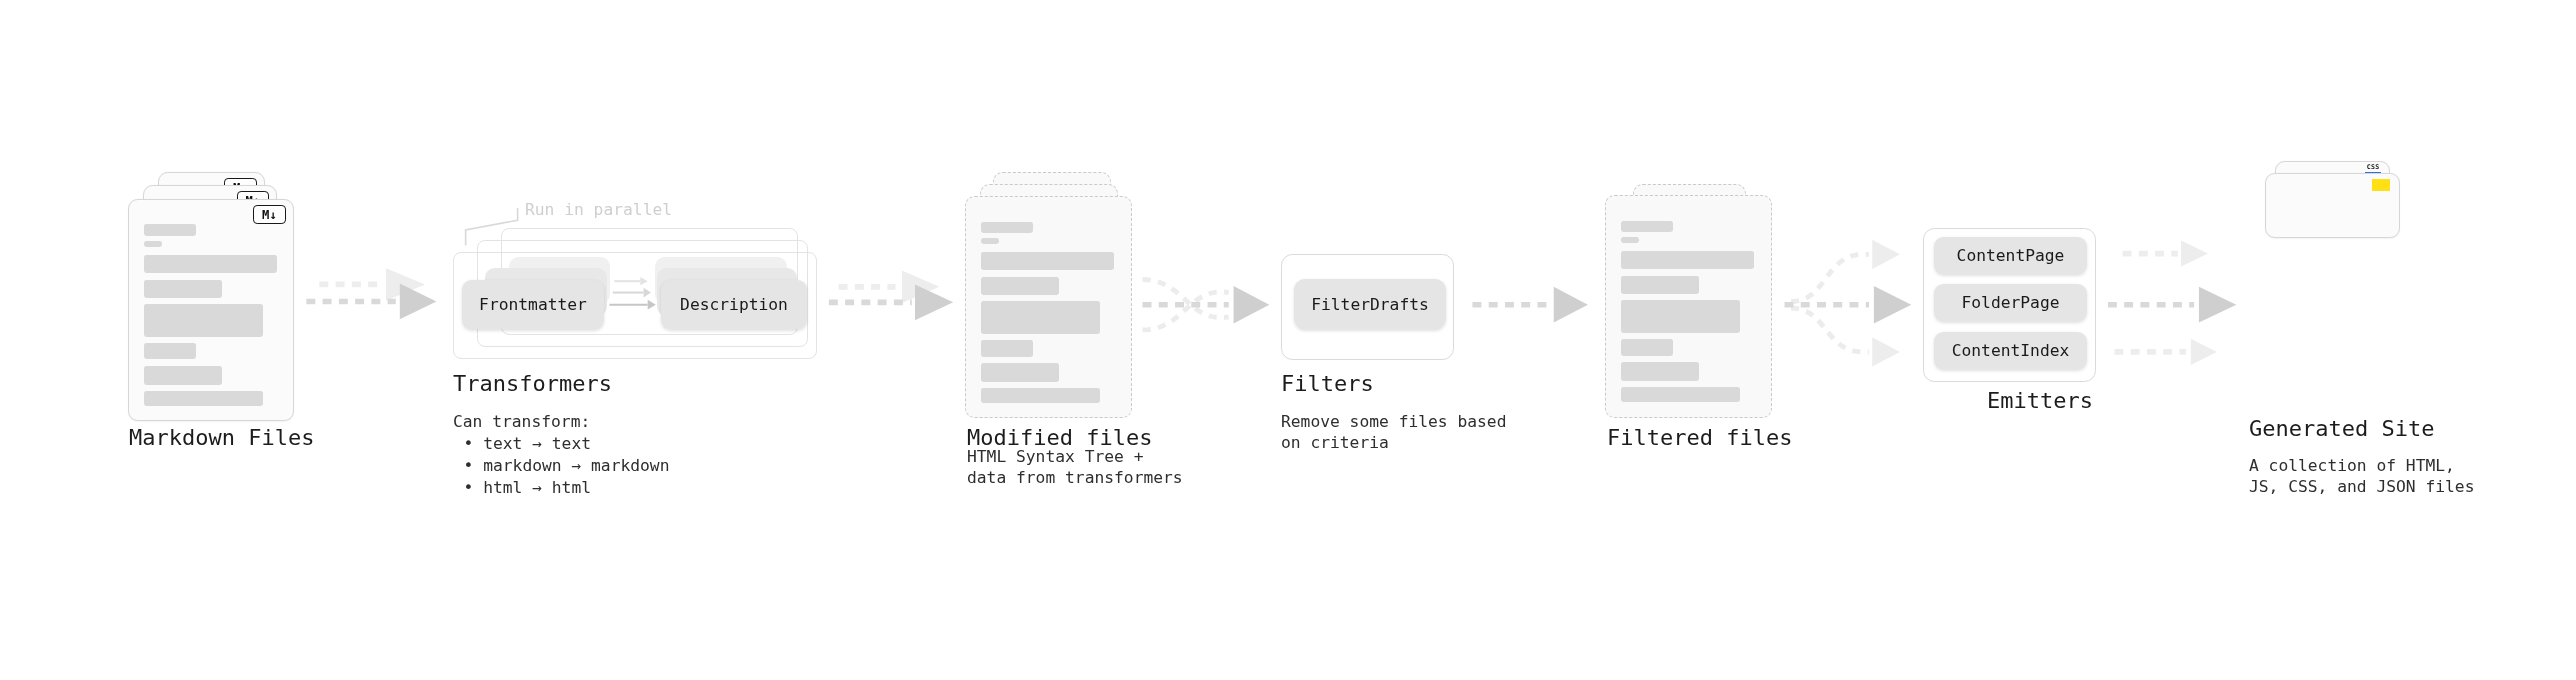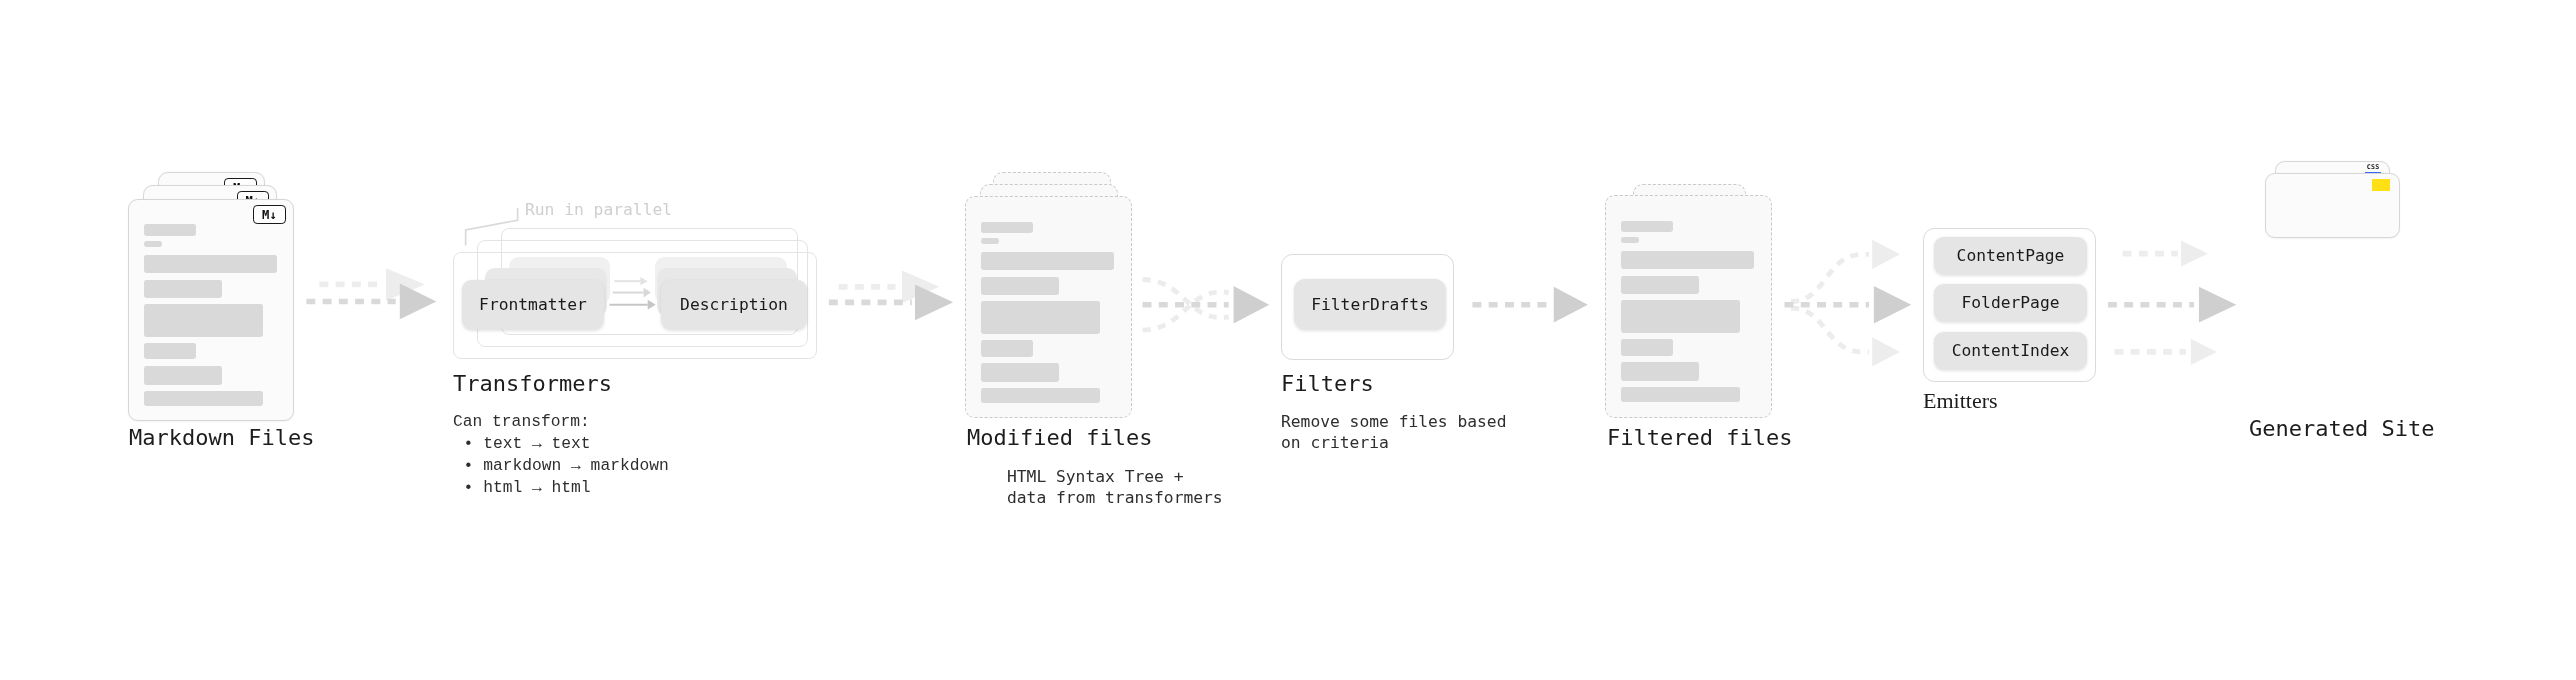--- a/index.html
+++ b/index.html
@@ -152,21 +152,21 @@
 
     <div class="card" style="left:477px;top:240px;width:331px;height:107px;"></div>
     <div class="pill echo1" style="left:485px;top:268px;width:122px;height:48px;"></div>
     <div class="pill echo1" style="left:657px;top:268px;width:140px;height:48px;"></div>
 
     <div class="card" style="left:453px;top:252px;width:364px;height:107px;"></div>
     <div class="pill shadowed" style="left:462px;top:280px;width:142px;height:49px;">Frontmatter</div>
     <div class="pill shadowed" style="left:661px;top:280px;width:146px;height:49px;">Description</div>
 
     <div class="station-label" style="left:453px;top:373px;">Transformers</div>
-    <div class="station-desc" style="left:453px;top:411px;font-family:Liberation Mono, monospace;">
+    <div class="station-desc" style="left:453px;top:411px;">
       <span class="desc-line" style="line-height:22px;">Can transform:</span>
       <span class="bullet-line">• text → text</span>
       <span class="bullet-line">• markdown → markdown</span>
       <span class="bullet-line">• html → html</span>
     </div>
 
     <div class="abs" style="left:965px;top:172px;width:167px;height:276px;">
       <div class="doc dashed" style="left:28px;top:0;width:118px;height:57px;"></div>
       <div class="doc dashed" style="left:15.4px;top:12.2px;width:138px;height:65px;"></div>
       <div class="doc dashed" style="left:0;top:24.4px;width:167px;height:222px;">
@@ -174,21 +174,21 @@
           <div class="skel-bar" style="top: 41px; width: 18px; height: 5.7px;"></div>
           <div class="skel-bar" style="top: 55px; width: 133px; height: 18px;"></div>
           <div class="skel-bar" style="top: 80px; width: 78px; height: 18px;"></div>
           <div class="skel-bar" style="top: 104px; width: 119px; height: 32.5px;"></div>
           <div class="skel-bar" style="top: 143px; width: 52px; height: 16.3px;"></div>
           <div class="skel-bar" style="top: 166px; width: 78px; height: 18.7px;"></div>
           <div class="skel-bar" style="top: 191px; width: 119px; height: 14.6px;"></div>
         </div>
     </div>
     <div class="station-label" style="left:967px;top:427px;">Modified files</div>
-    <div class="station-desc" style="left:967px;top:466px;margin-left:40px;">
+    <div class="station-desc" style="left:967px;top:446px;">
       <span class="desc-line">HTML Syntax Tree +</span>
       <span class="desc-line">data from transformers</span>
     </div>
 
     <div class="outline-box" style="left:1281px;top:254px;width:173px;height:106px;border-radius:11.4px;"></div>
     <div class="pill shadowed" style="left:1294px;top:279px;width:152px;height:50px;border-radius:11.4px;">FilterDrafts</div>
     <div class="station-label" style="left:1281px;top:373px;">Filters</div>
     <div class="station-desc" style="left:1281px;top:411px;">
       <span class="desc-line">Remove some files based</span>
       <span class="desc-line">on criteria</span>
@@ -206,30 +206,34 @@
           <div class="skel-bar" style="top: 166px; width: 78px; height: 18.7px;"></div>
           <div class="skel-bar" style="top: 191px; width: 119px; height: 14.6px;"></div>
         </div>
     </div>
     <div class="station-label" style="left:1607px;top:427px;">Filtered files</div>
 
     <div class="outline-box" style="left:1923px;top:228px;width:173px;height:154px;"></div>
     <div class="pill shadowed" style="left:1934px;top:237px;width:153px;height:37px;">ContentPage</div>
     <div class="pill shadowed" style="left:1934px;top:284px;width:153px;height:37px;">FolderPage</div>
     <div class="pill shadowed" style="left:1934px;top:332px;width:153px;height:37px;">ContentIndex</div>
-    <div class="station-label" style="left:1923px;top:390px;font-family:Liberation Serif, serif;">Emitters</div>
+    <div class="station-label" style="left:1987px;top:390px;">Emitters</div>
 
     <div class="abs" style="left:2247px;top:161px;width:166px;height:276px;">
       <div class="doc" style="left:28.4px;top:0;width:115px;height:57px;">
         <div class="css-badge">
           <div class="css-word">CSS</div>
           <div class="css-bar"></div>
         </div>
       </div>
       <div class="doc" style="left:18px;top:12.2px;width:135px;height:65px;">
         <div class="js-badge"></div>
       </div>
     </div>
     <div class="station-label" style="left:2249px;top:418px;">Generated Site</div>
+    <div class="station-desc" style="left:2249px;top:455px;">
+      <span class="desc-line">A collection of HTML,</span>
+      <span class="desc-line">JS, CSS, and JSON files</span>
+    </div>
 
   </div>
 </div>
 
 
 </body></html>

